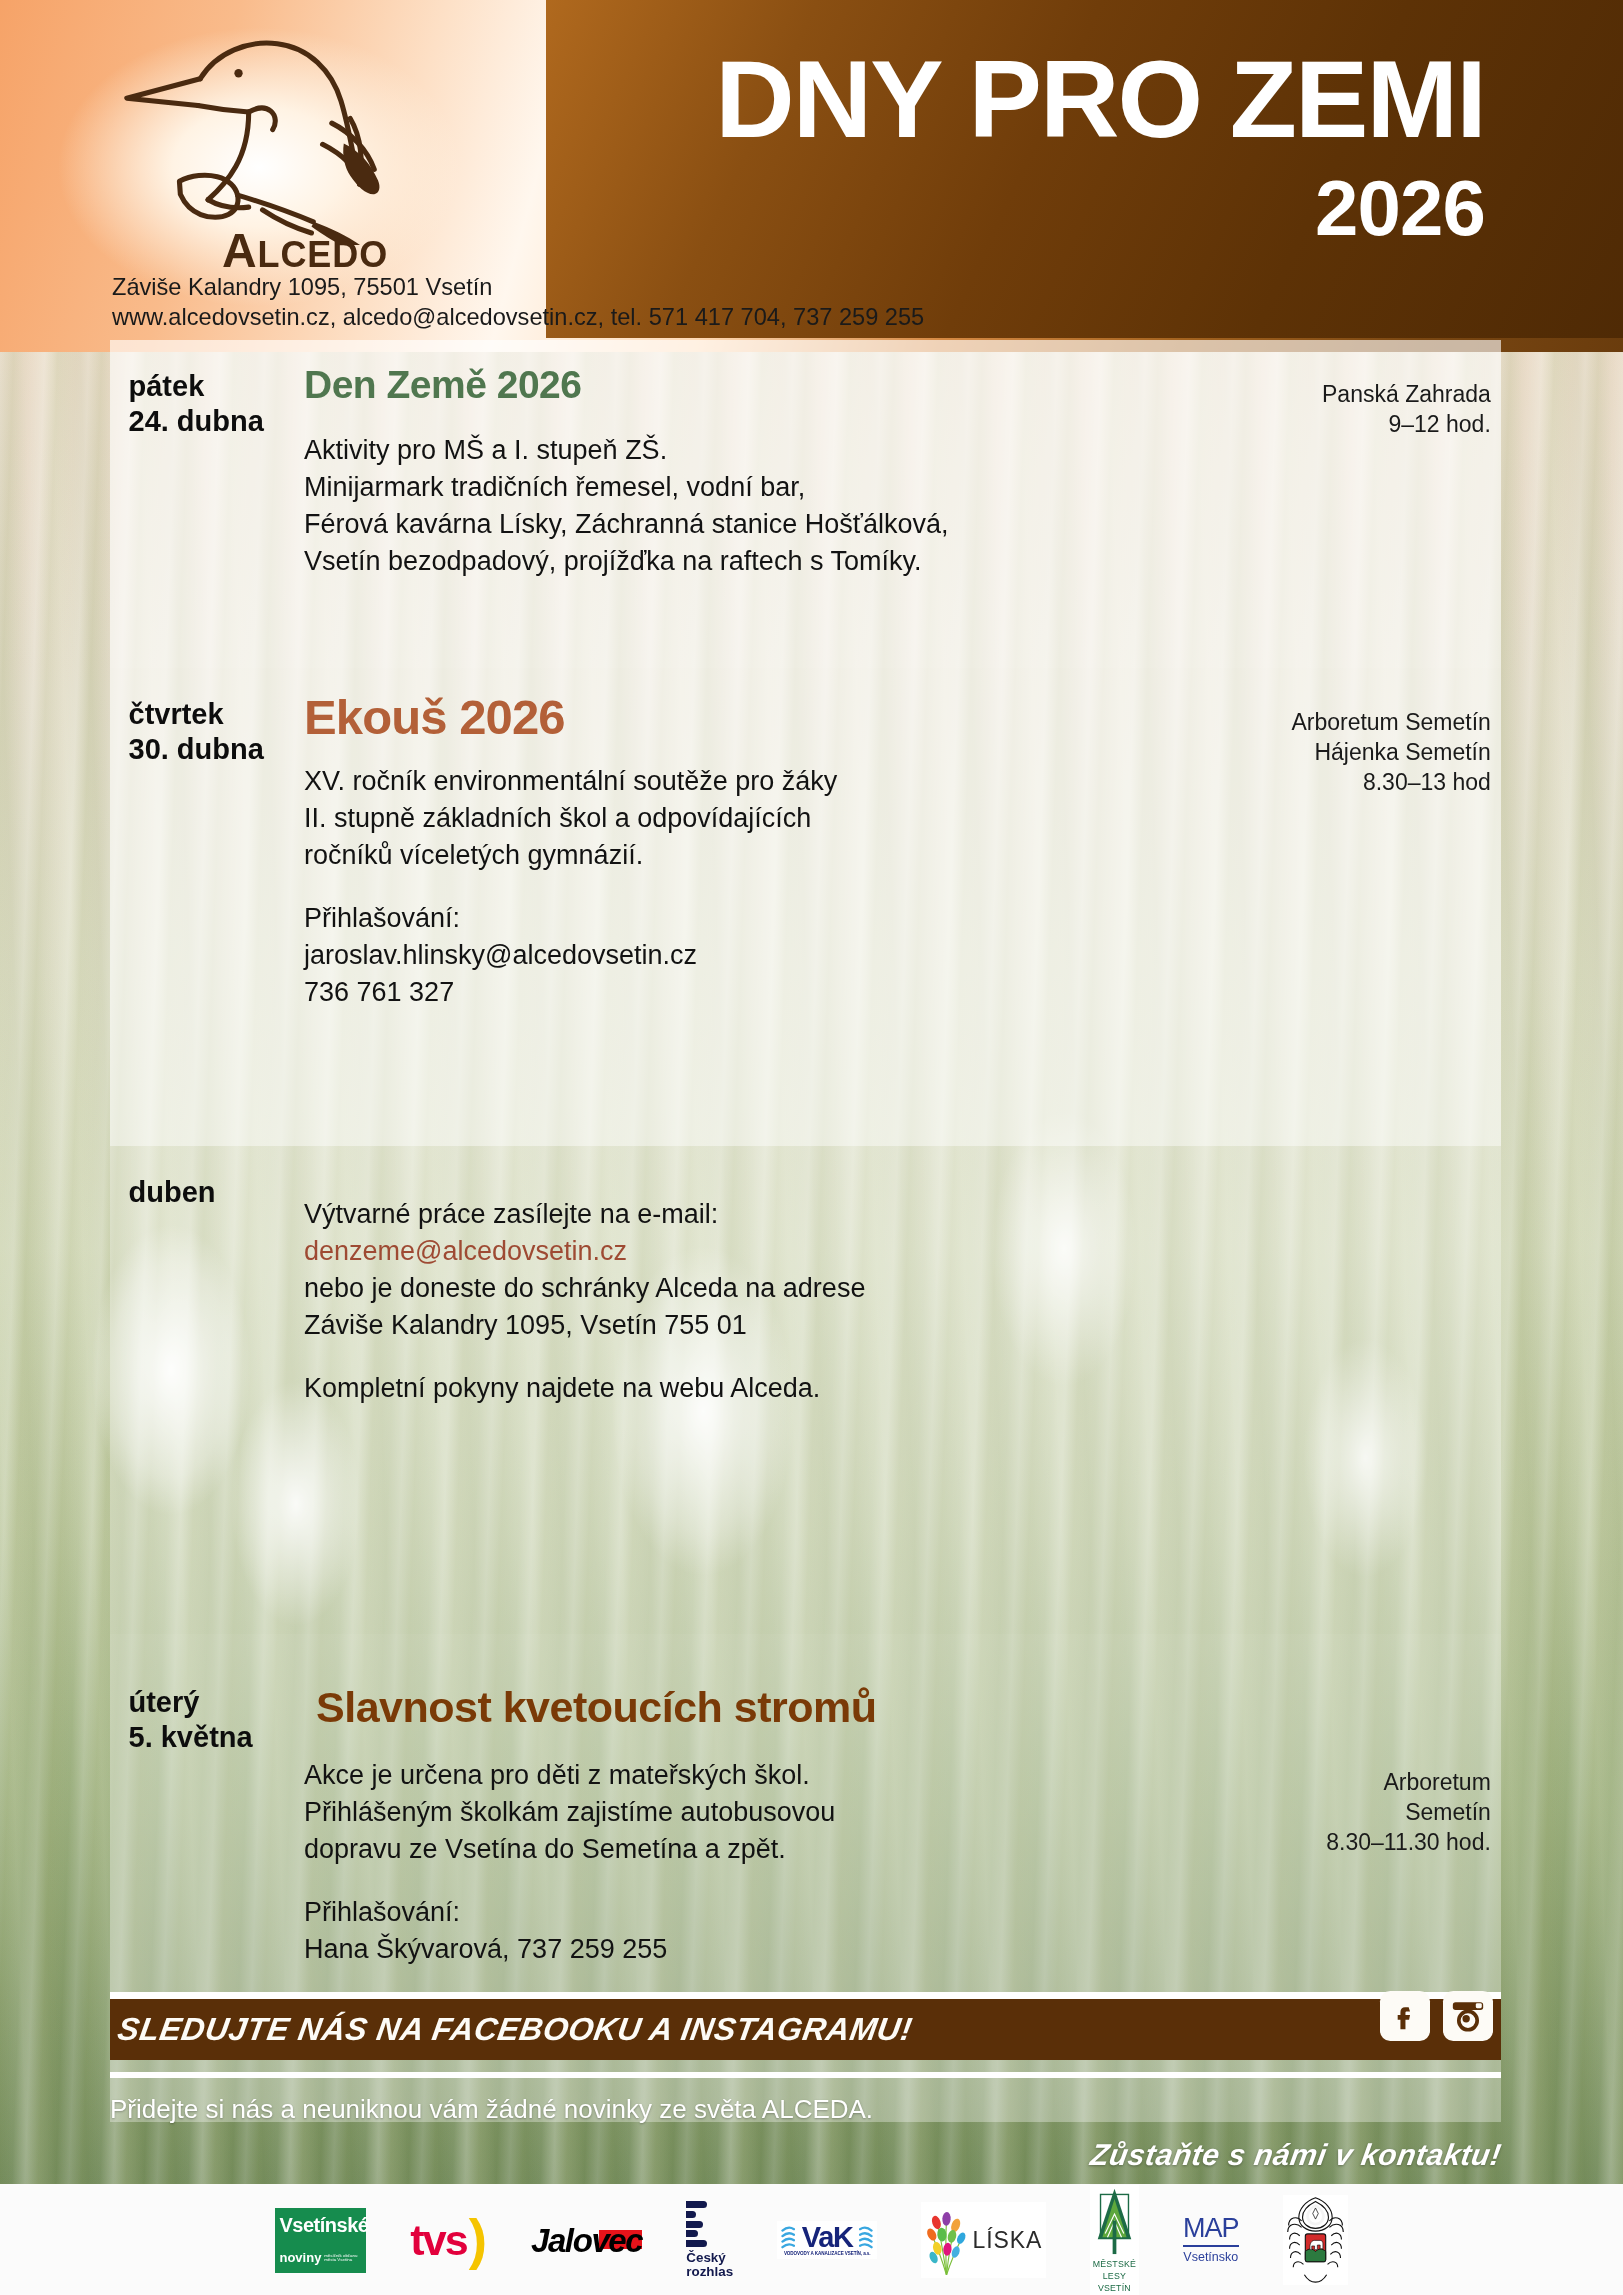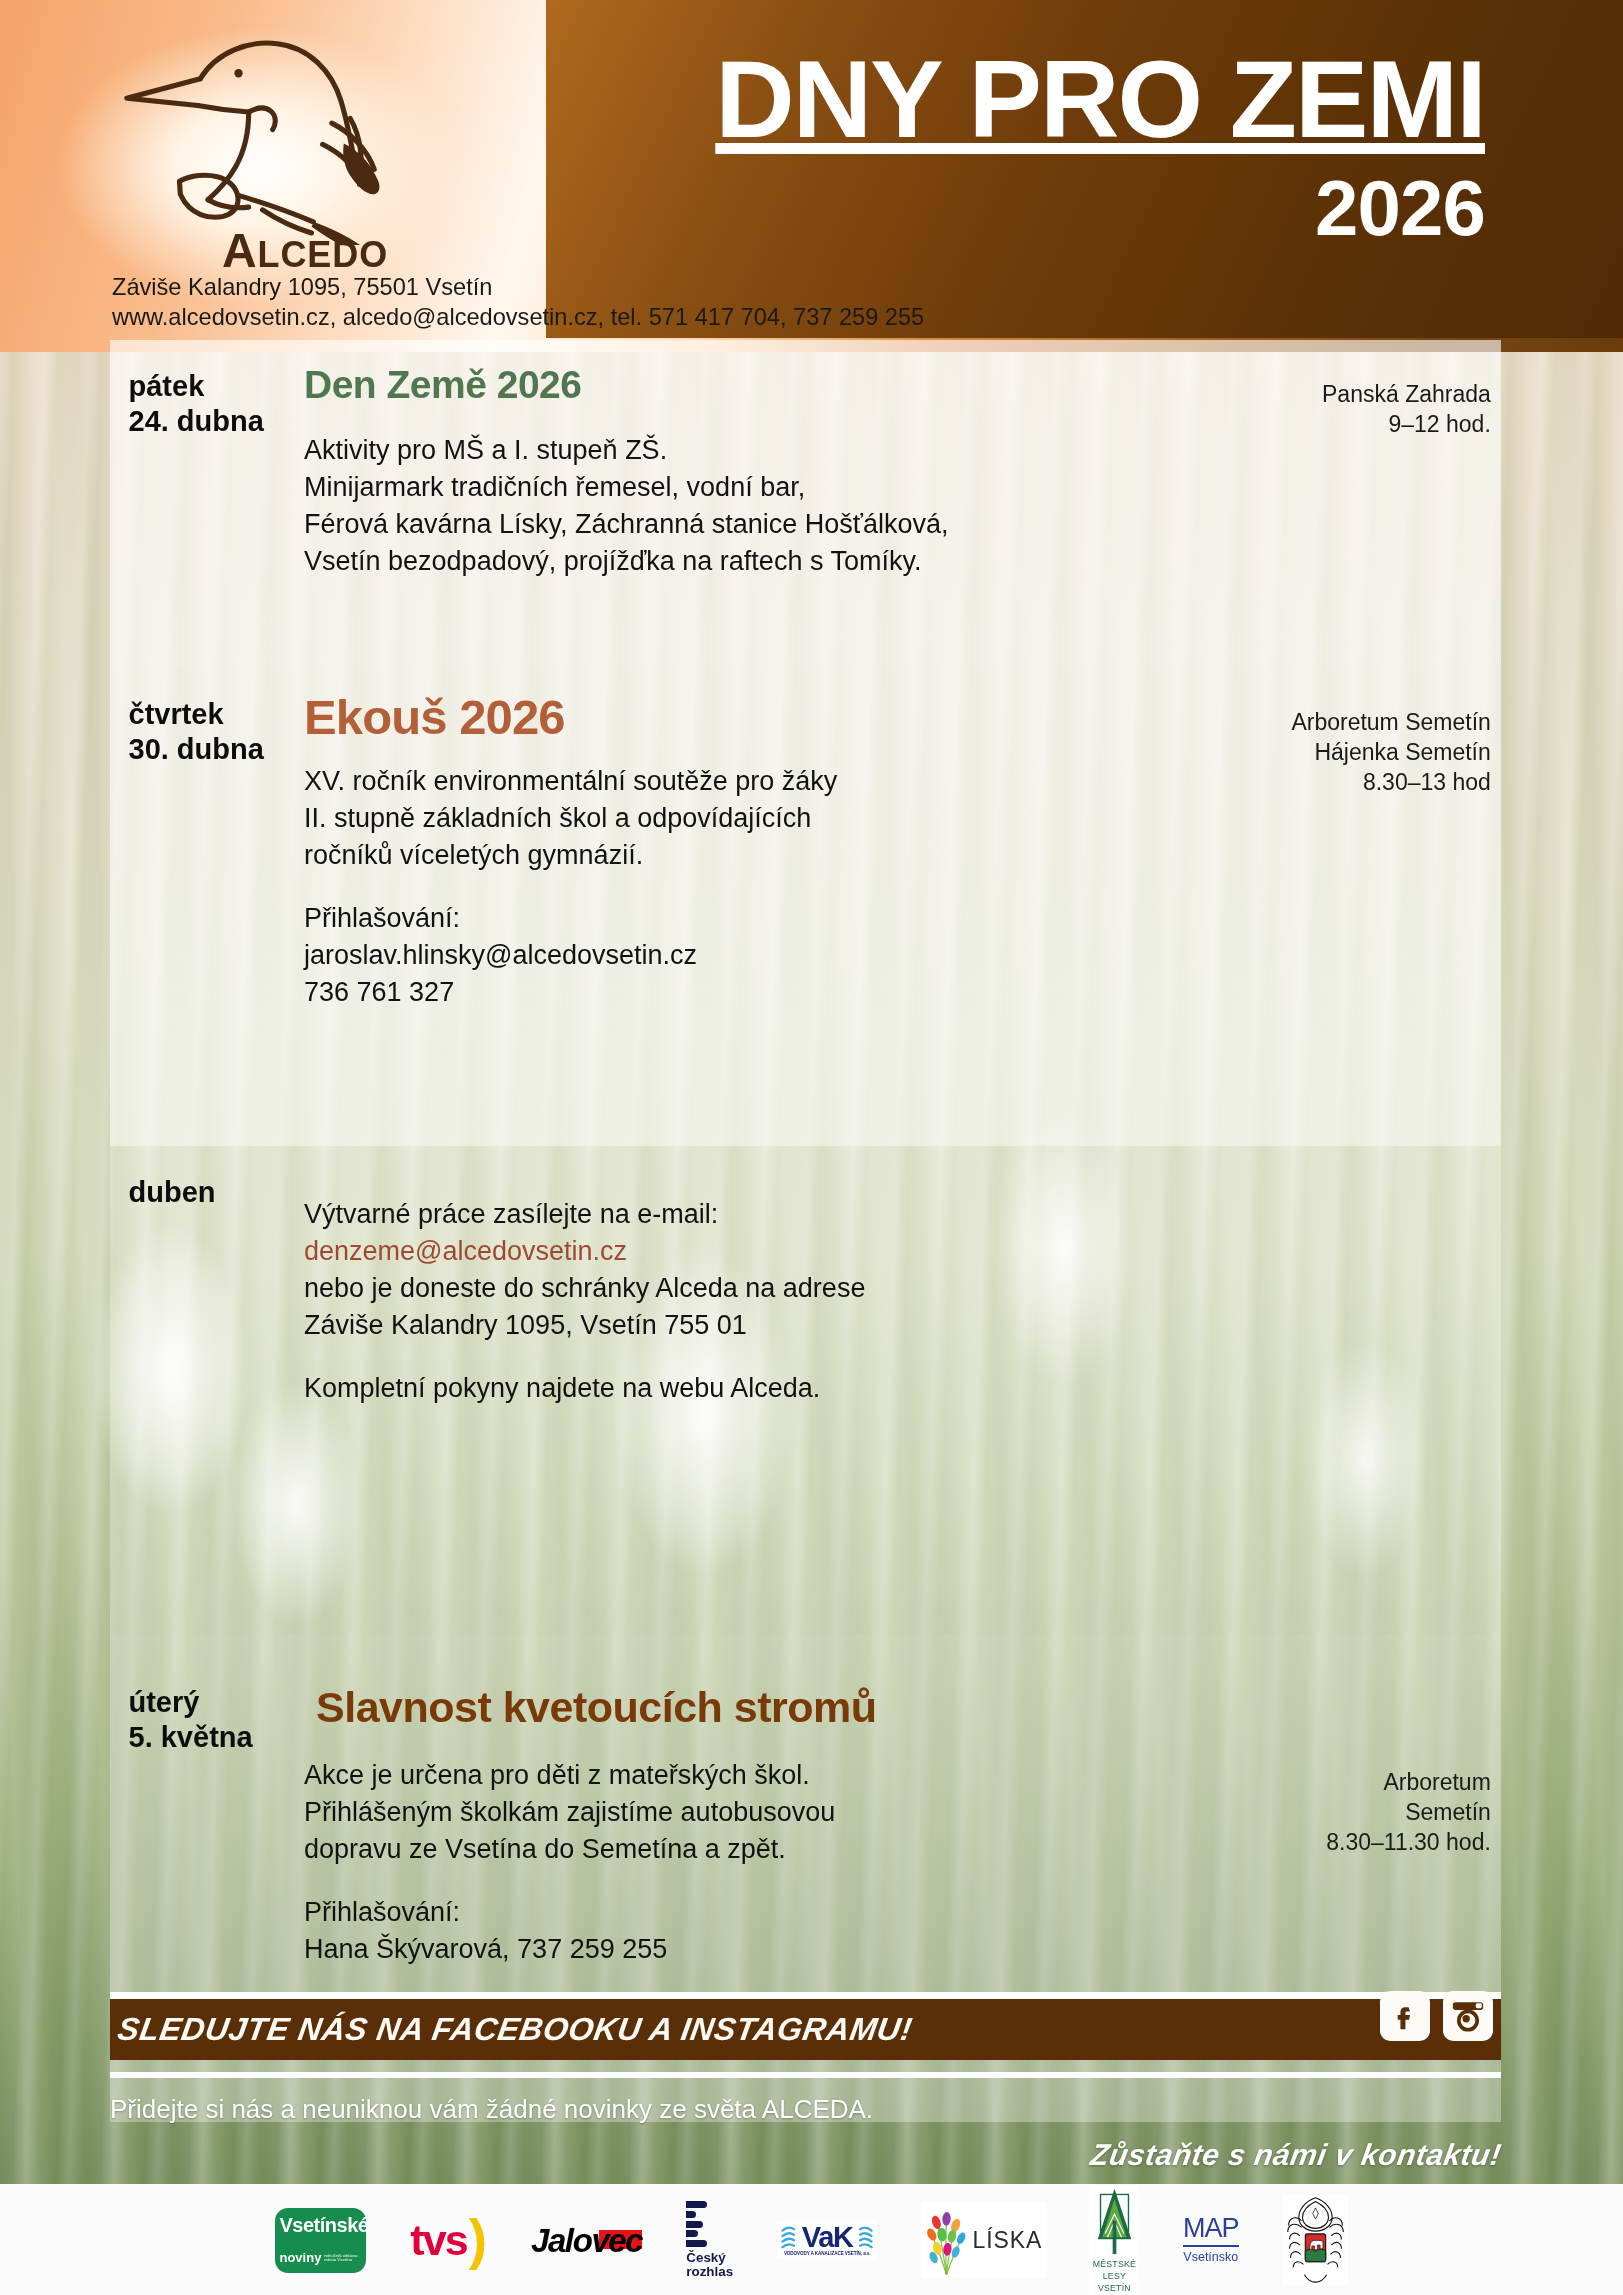--- a/index.html
+++ b/index.html
@@ -50,21 +50,20 @@
   .title-panel{
     position:absolute;left:546px;top:0;width:1077px;height:338px;
     background:linear-gradient(115deg,#b0691e 0%,#8a4f12 22%,#703d0a 45%,#5d3206 70%,#4f2a05 100%);
   }
   .title-main{
     position:absolute;left:560px;top:44px;width:925px;
     text-align:right;color:#ffffff;
     font-weight:bold;font-size:110px;line-height:1;
     letter-spacing:-1.9px;
     font-family:"Liberation Sans", sans-serif;
-    text-decoration:underline;
   }
   .title-year{
     position:absolute;left:560px;top:169px;width:925px;
     text-align:right;color:#ffffff;
     font-weight:bold;font-size:78px;line-height:1;
     letter-spacing:-0.9px;
   }
 
   
   .logo-block{position:absolute;left:110px;top:28px;width:398px;height:268px;}
@@ -154,21 +153,21 @@
   .sponsors{
     position:absolute;left:0;top:2184px;width:1623px;height:112px;
     background:#fbfbfb;display:flex;align-items:center;justify-content:center;
     gap:44px;border-bottom:3.2px solid #5d6a4a;
   }
   .spon{display:flex;align-items:center;justify-content:center;height:93px;}
 
   .lg-vsetinske{
     width:91px;height:65px;background:#168c4e;color:#fff;
     display:flex;flex-direction:column;justify-content:center;
-    padding:2.8px 4.2px;box-sizing:border-box;border-radius:13px;
+    padding:2.8px 4.2px;box-sizing:border-box;
   }
   .lg-vsetinske .l1{font-weight:bold;font-size:20px;line-height:.95;letter-spacing:-0.5px;}
   .lg-vsetinske .l2{display:flex;align-items:flex-end;gap:2.8px;margin-top:17px;}
   .lg-vsetinske .l2 b{font-size:13px;line-height:.95;}
   .lg-vsetinske .l2 i{font-size:4.4px;font-style:normal;line-height:1.1;padding-bottom:0.9px;}
 
   .lg-tvs{display:flex;align-items:center;}
   .lg-tvs .t{color:#e2003c;font-weight:bold;font-size:43px;line-height:.8;letter-spacing:-1.9px;}
   .lg-tvs .b{color:#f5c400;font-weight:bold;font-size:55px;line-height:.72;margin-left:1.9px;}
 

